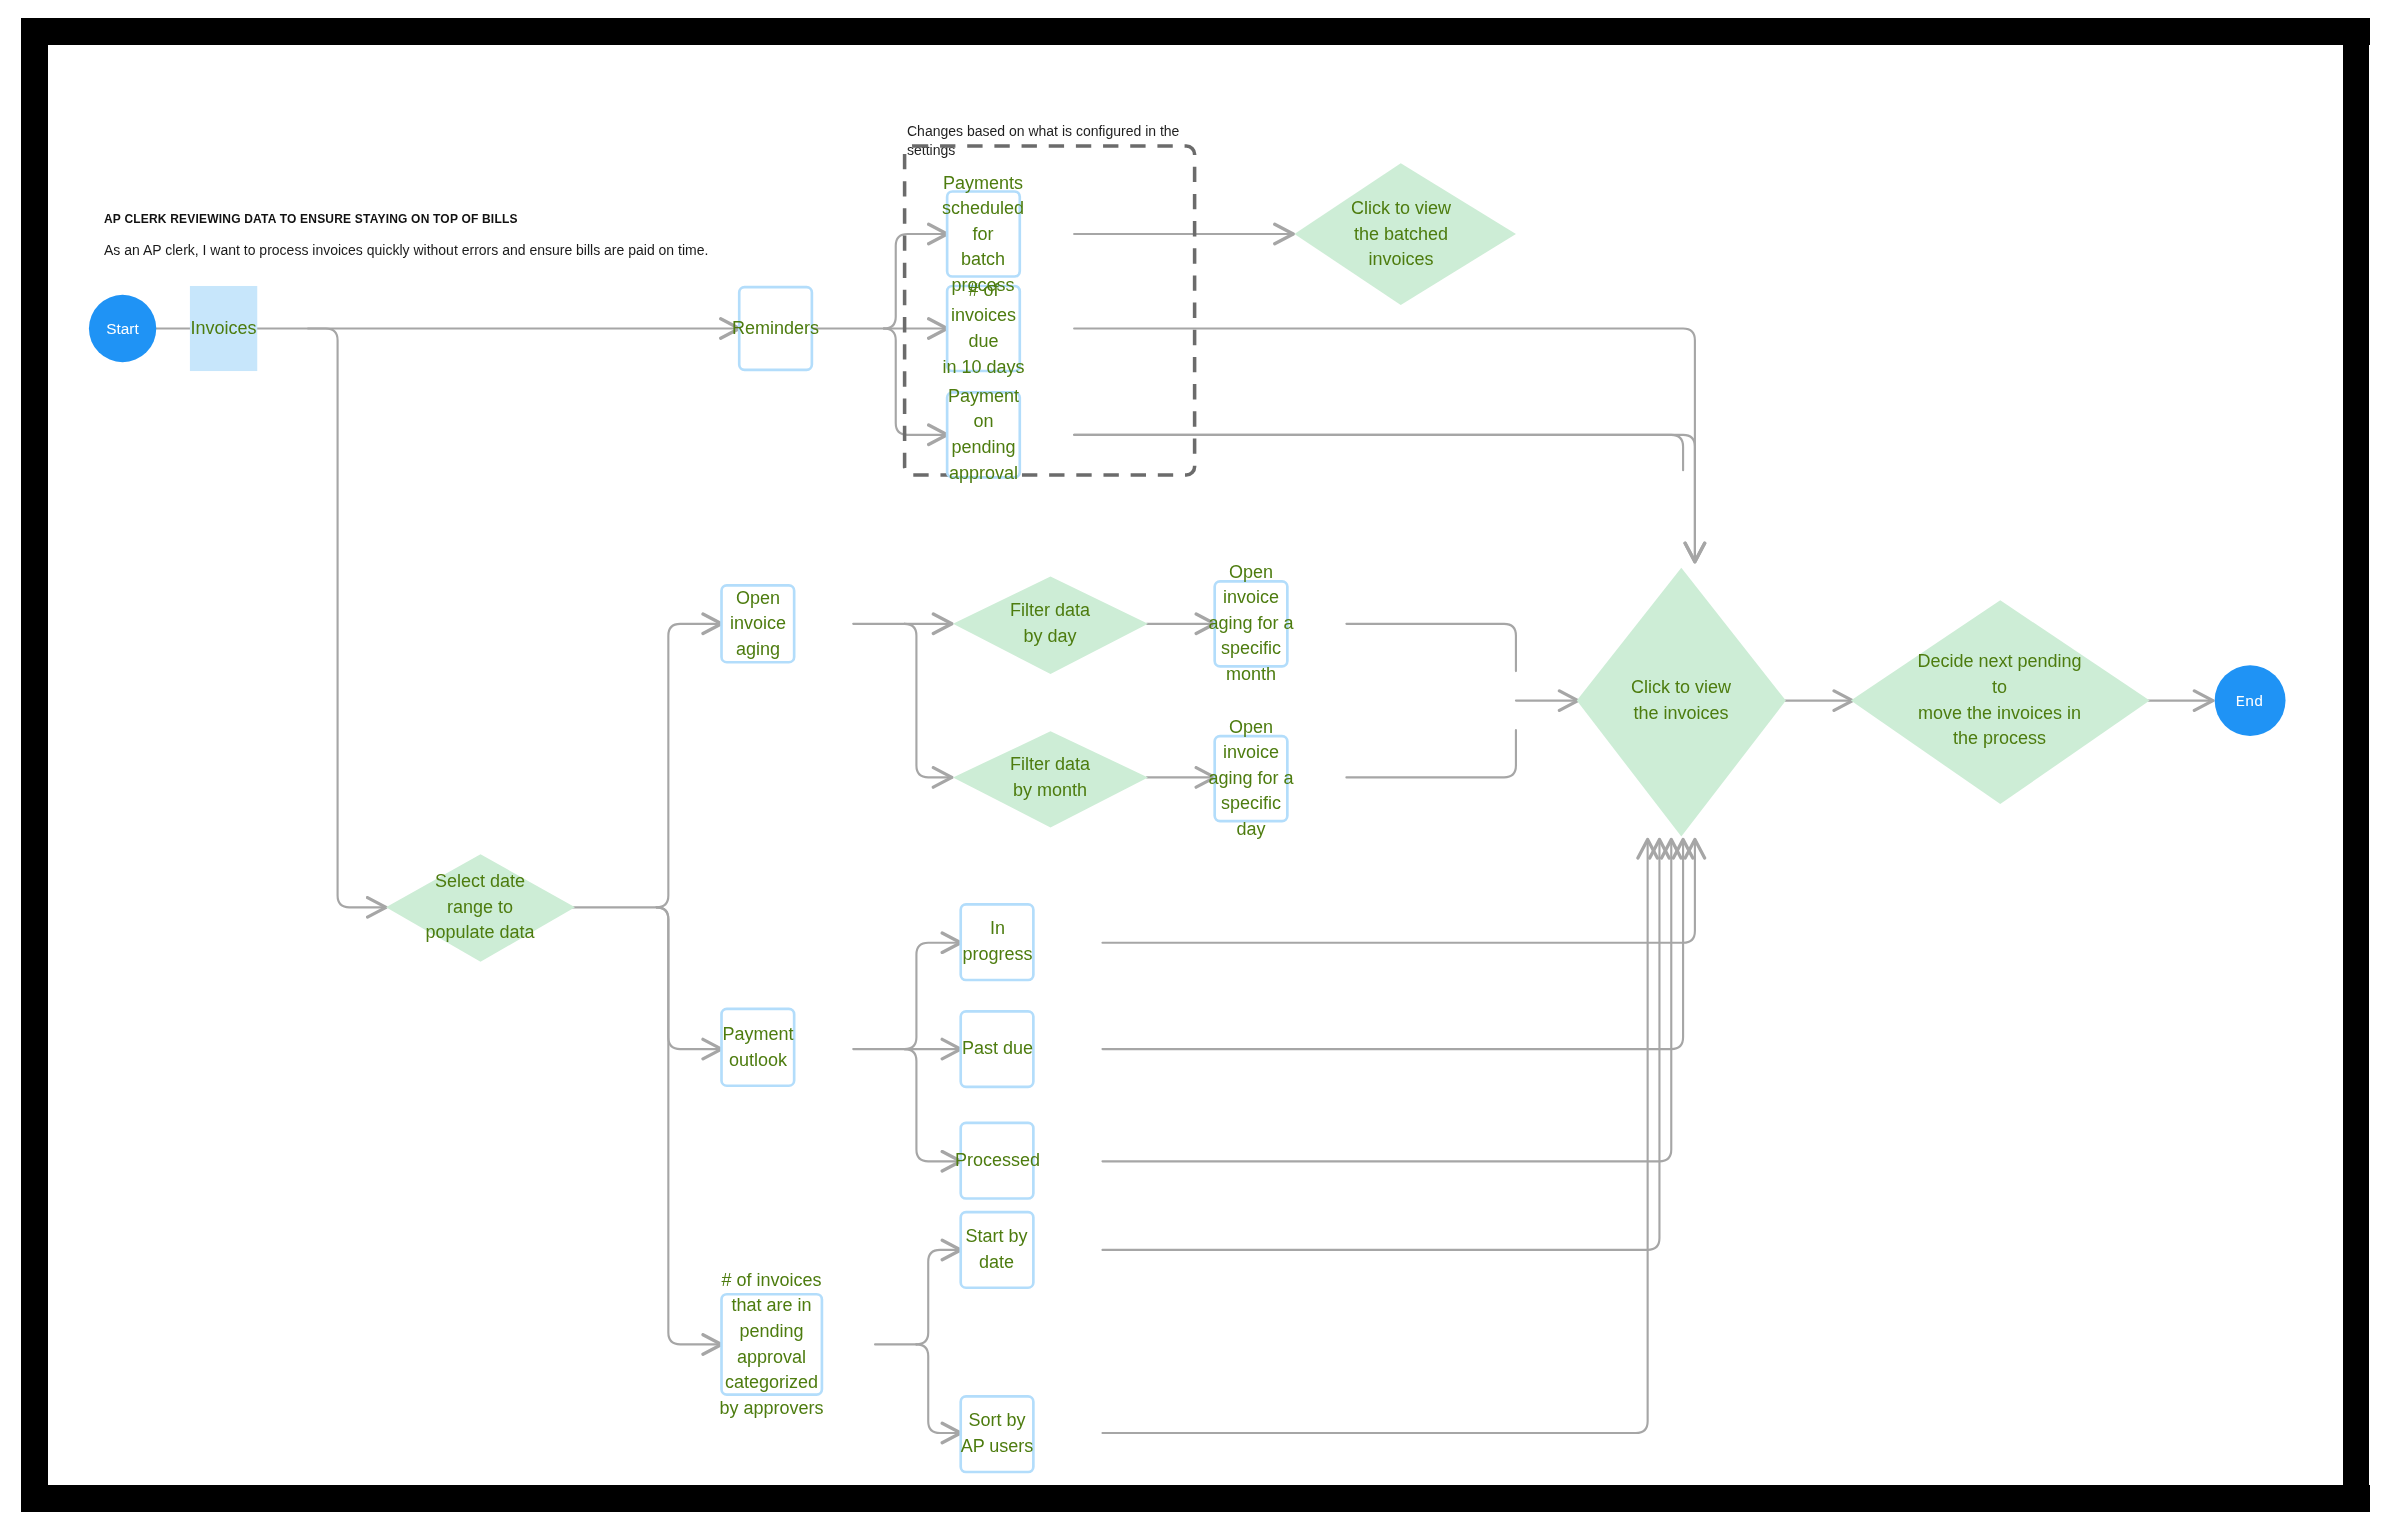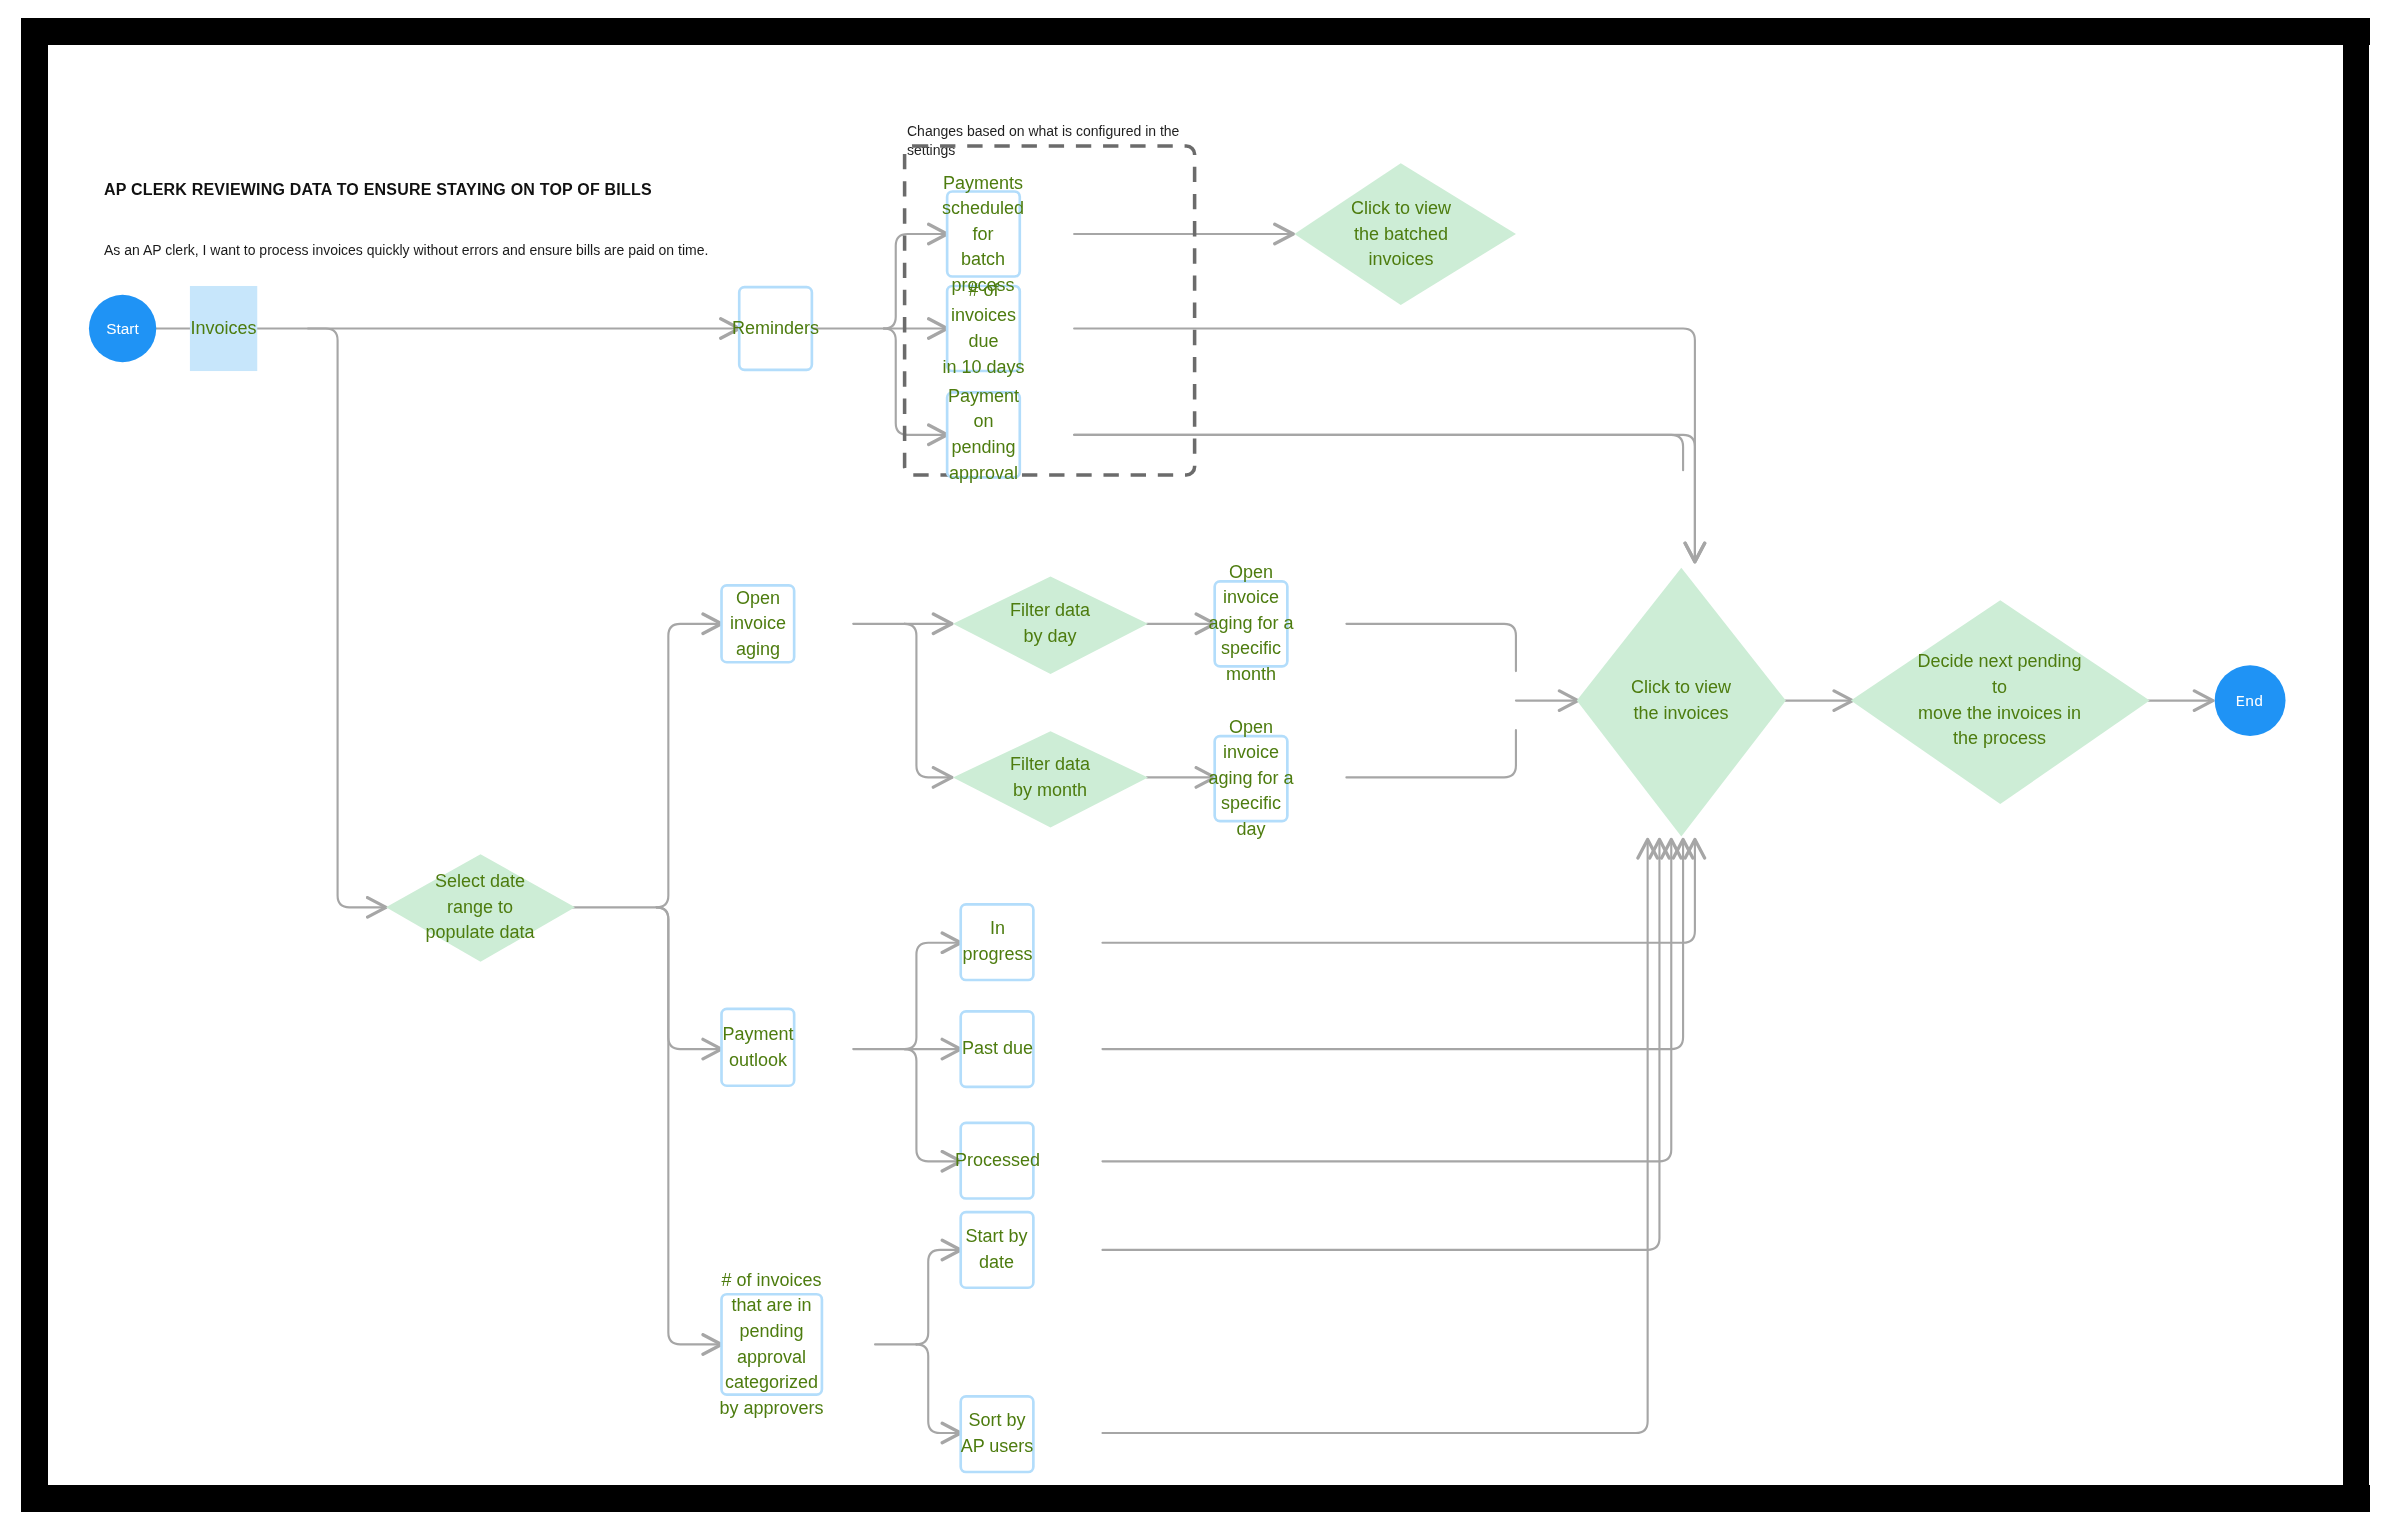--- a/index.html
+++ b/index.html
@@ -23,22 +23,23 @@
   #canvas{
     position:absolute;left:48px;top:45px;
     width:2295px;height:1440px;
     background:#ffffff;
     overflow:hidden;
   }
   svg#flow{position:absolute;left:0;top:0;width:2295px;height:1440px;}
 
   .hdr-title{
     position:absolute;
-    font-size:16px;font-weight:bold;color:#111111;letter-spacing:0.2px;
+    font-size:12px;font-weight:bold;color:#111111;letter-spacing:0.2px;
     white-space:nowrap;
+    margin-top:31px;
   }
   .hdr-sub{
     position:absolute;
     font-size:14px;font-weight:normal;color:#1a1a1a;
     white-space:nowrap;
     margin-top:26px;
   }
   .note{
     position:absolute;
     font-size:14px;color:#1f1f1f;line-height:1.38;

